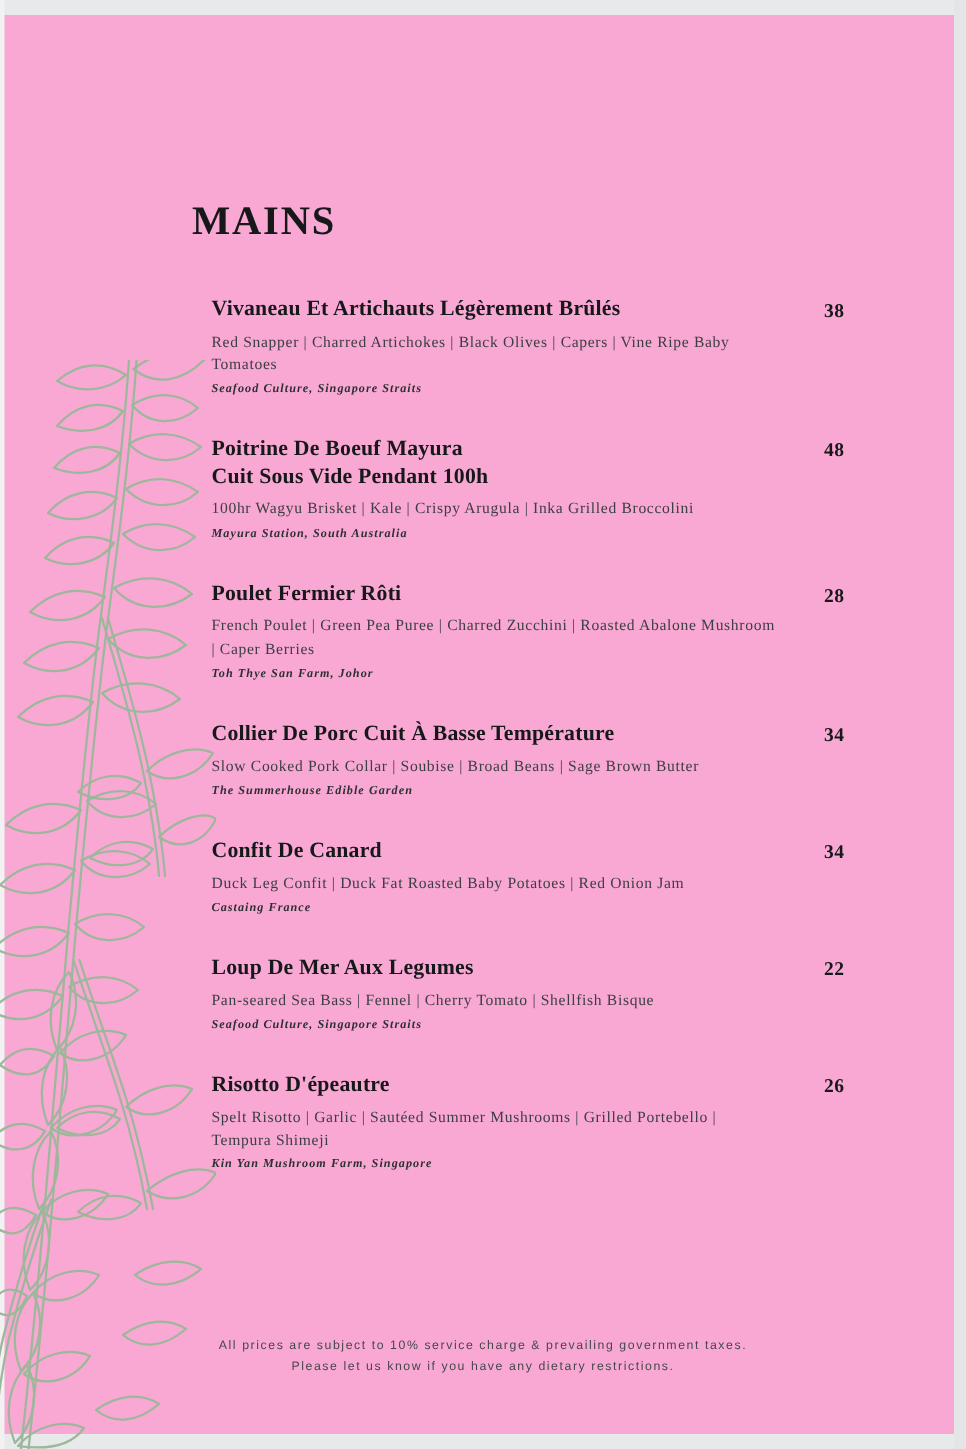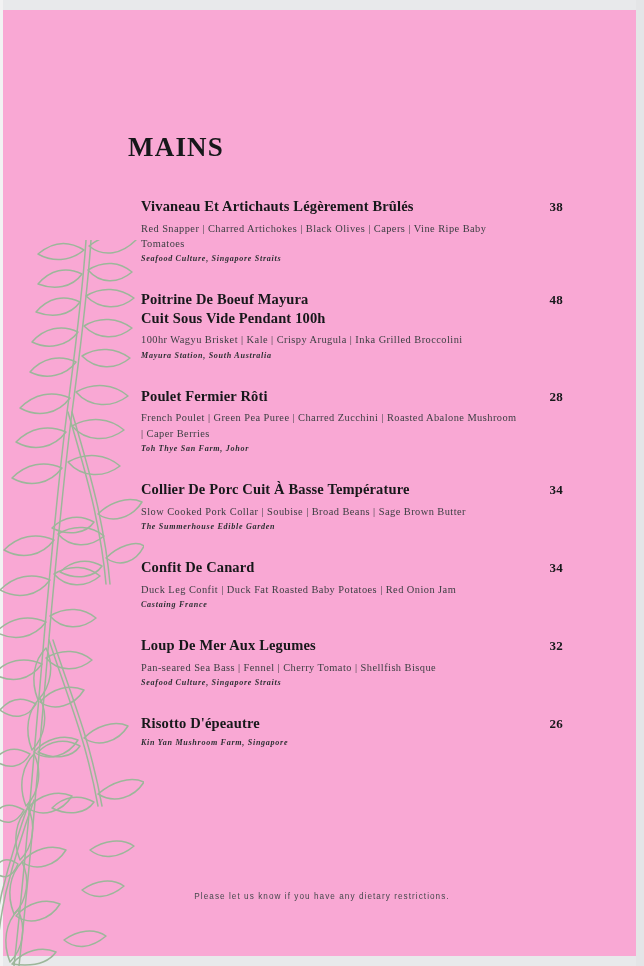--- a/index.html
+++ b/index.html
@@ -286,31 +286,33 @@
         </div>
         <div class="item-price">34</div>
       </li>
 
       <li class="menu-item">
         <div class="item-body">
           <p class="item-name">Loup De Mer Aux Legumes</p>
           <p class="item-desc">Pan-seared Sea Bass | Fennel | Cherry Tomato | Shellfish Bisque</p>
           <p class="item-source">Seafood Culture, Singapore Straits</p>
         </div>
-        <div class="item-price">32</div>
+        <div class="item-price">22</div>
       </li>
 
       <li class="menu-item">
         <div class="item-body">
           <p class="item-name">Risotto D'épeautre</p>
+          <p class="item-desc">Spelt Risotto | Garlic | Sautéed Summer Mushrooms | Grilled Portebello | Tempura Shimeji</p>
           <p class="item-source">Kin Yan Mushroom Farm, Singapore</p>
         </div>
         <div class="item-price">26</div>
       </li>
 
     </ul>
   </div>
 
   <div class="footer">
+    <p class="footer-line">All prices are subject to 10% service charge &amp; prevailing government taxes.</p>
     <p class="footer-line">Please let us know if you have any dietary restrictions.</p>
   </div>
 
 </div>
 
 </body></html>

